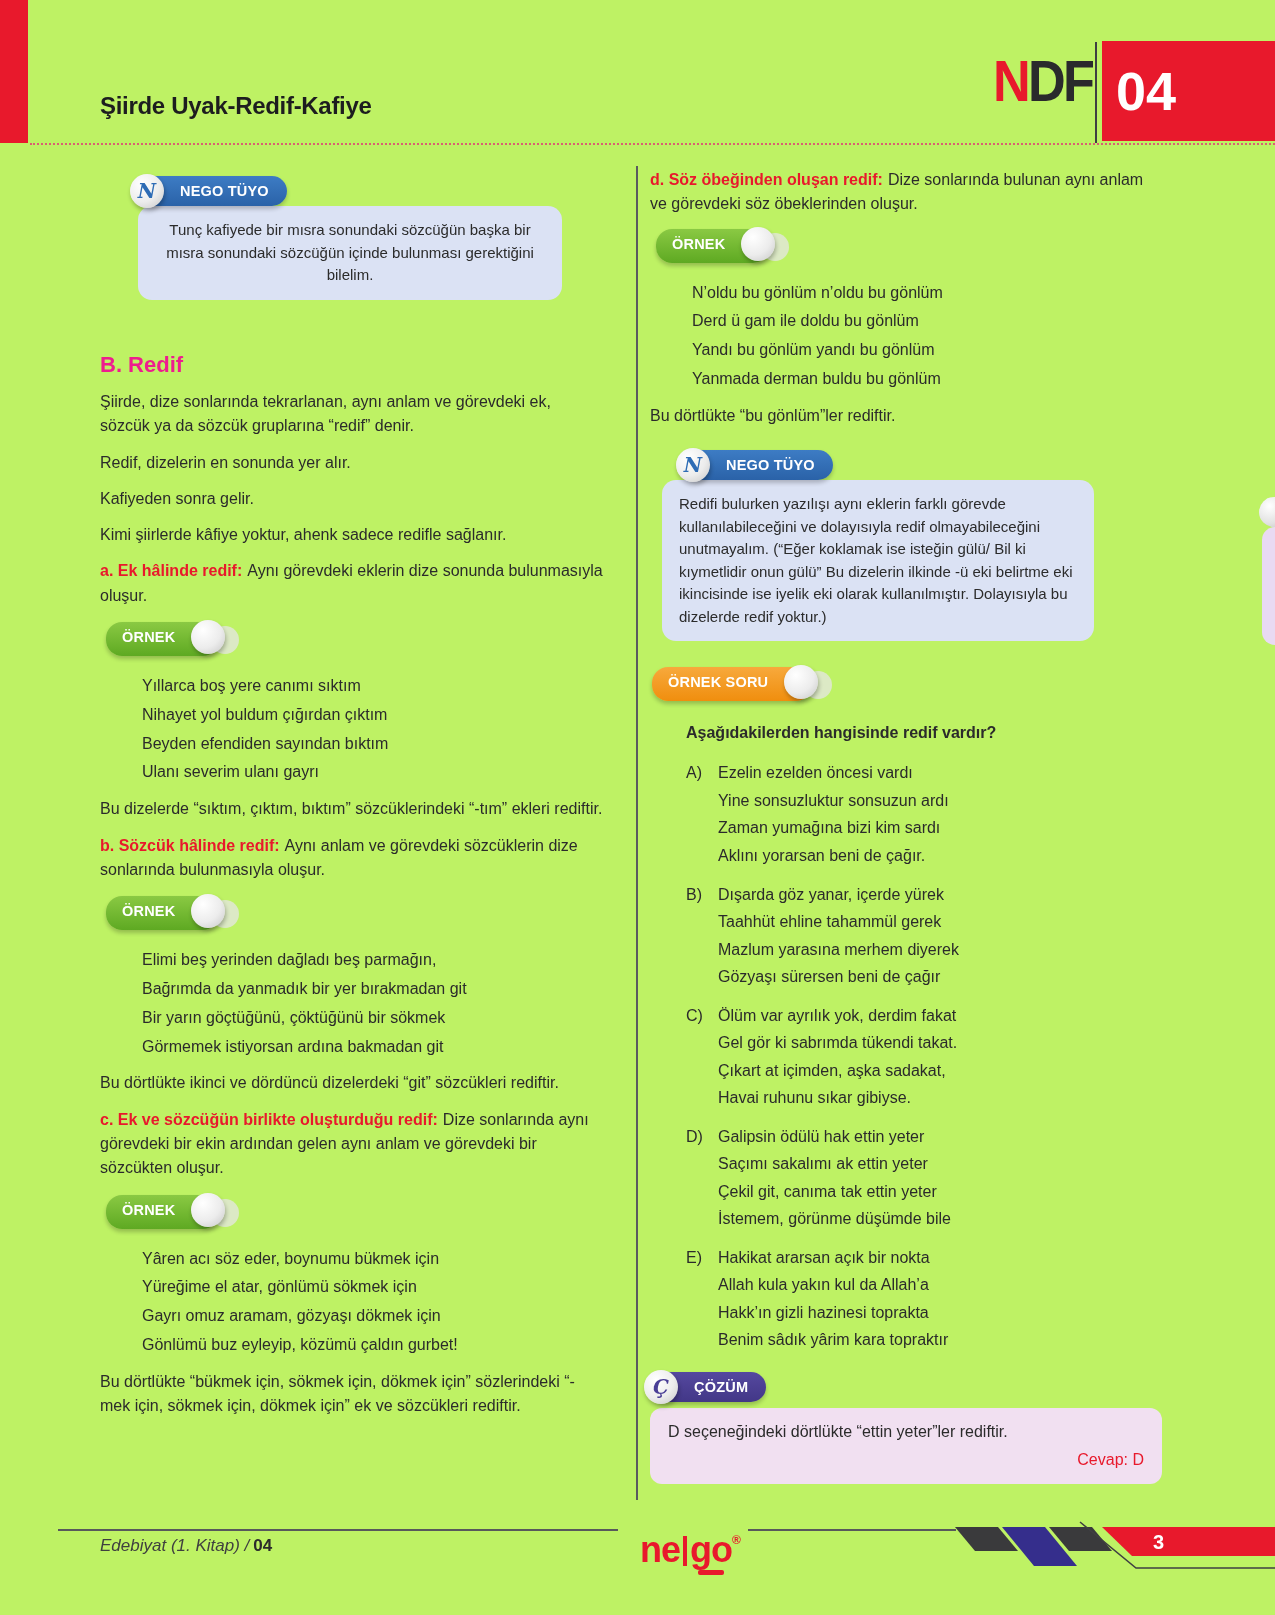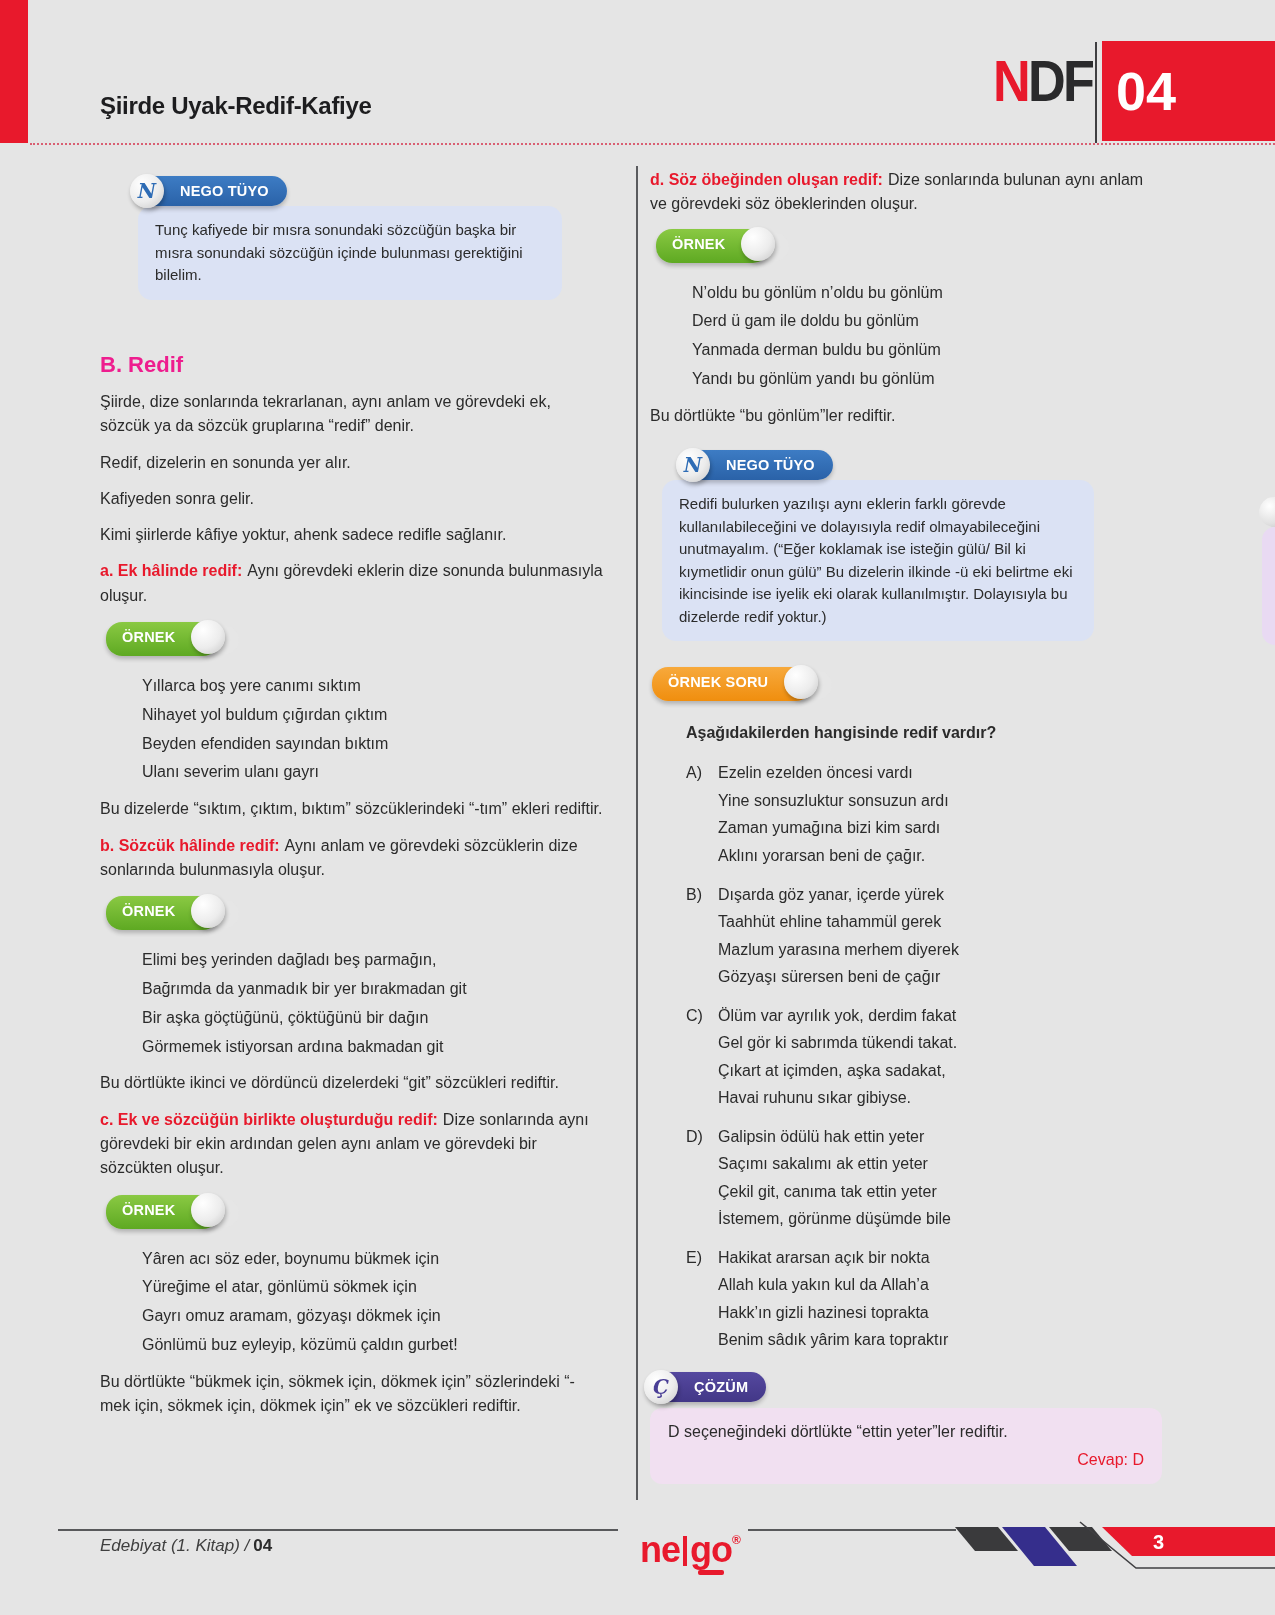--- a/index.html
+++ b/index.html
@@ -1,16 +1,16 @@
 <!DOCTYPE html>
 <html><head>
 <meta charset="utf-8">
 <style>
   html,body{margin:0;padding:0;background:#ffffff;}
-  .page{position:relative;width:1275px;height:1615px;background:#e5e5e5;overflow:hidden;
+  .page{position:relative;width:1275px;height:1615px;background:#bef264;overflow:hidden;
         font-family:"Liberation Sans",sans-serif;color:#2b2b2b;}
 
   
   .red-bar{position:absolute;left:0;top:0;width:28px;height:143px;background:#e8192c;}
   .page-title{position:absolute;left:100px;top:92px;font-size:24px;font-weight:bold;color:#1d1d1f;letter-spacing:-.3px;}
   .header-rule{position:absolute;left:30px;top:143px;width:1245px;border-top:2px dotted #d95f72;}
   .ndf-logo{position:absolute;right:183px;top:52px;font-size:58px;font-weight:bold;line-height:1;
             letter-spacing:-3px;transform:scaleX(.9);transform-origin:right center;}
   .ndf-n{color:#e8192c;} .ndf-df{color:#2a2a2c;}
   .ndf-vline{position:absolute;left:1095px;top:42px;width:2px;height:101px;background:#3f3f42;}
@@ -41,21 +41,21 @@
   .badge.knob-right{padding:0 44px 4px 16px;} .badge.knob-right .knob{right:-6px;}
   .badge.knob-left{padding:0 18px 0 42px;}  .badge.knob-left .knob{left:-8px;}
   .badge.green{background:linear-gradient(180deg,#8ac943 0%,#5ea922 100%);}
   .badge.blue{background:linear-gradient(180deg,#3d7cc4 0%,#2a62a8 100%);} .badge.blue .knob{color:#2e6cb5;}
   .badge.orange{background:linear-gradient(180deg,#f7a93c 0%,#f08e0e 100%);}
   .badge.purple{background:linear-gradient(180deg,#55489f 0%,#423787 100%);} .badge.purple .knob{color:#4a3f96;}
   .badge-row{display:block;}
 
   
   .tip-box{background:#dbe2f4;border-radius:14px;padding:13px 17px;font-size:15px;line-height:1.5;box-sizing:border-box;}
-  .tip-box-left{width:424px;margin:0 0 0 38px;}
+  .tip-box-left{width:424px;margin:0 0 0 38px;text-align:center;}
   .tip-box-right{width:432px;margin:0 0 0 12px;}
   .solution-box{background:#f1e0f1;border-radius:12px;padding:12px 18px;width:512px;box-sizing:border-box;margin-top:6px;}
   .answer{text-align:right;color:#e8192c;margin-top:4px;}
 
   
   .question-title{font-weight:bold;margin:20px 0 14px 36px;}
   .option{display:flex;margin:0 0 11px 36px;}
   .opt-letter{width:32px;flex:none;line-height:1.72;}
   .opt-lines{line-height:1.72;}
 
@@ -128,21 +128,21 @@
     <div class="badge-row" style="margin:14px 0 0 6px;">
       <span class="badge green knob-right">
         <span>ÖRNEK</span>
         <span class="knob-ghost"></span>
         <span class="knob"></span>
       </span>
     </div>
     <div class="poem">
       <div>Elimi beş yerinden dağladı beş parmağın,</div>
       <div>Bağrımda da yanmadık bir yer bırakmadan git</div>
-      <div>Bir aşka göçtüğünü, çöktüğünü bir dağın</div>
+      <div>Bir yarın göçtüğünü, çöktüğünü bir sökmek</div>
       <div>Görmemek istiyorsan ardına bakmadan git</div>
     </div>
     <p class="note">Bu dörtlükte ikinci ve dördüncü dizelerdeki “git” sözcükleri rediftir.</p>
 
     <p class="body"><span class="red-label">c. Ek ve sözcüğün birlikte oluşturduğu redif:</span><span>Dize sonlarında aynı görevdeki bir ekin ardından gelen aynı anlam ve görevdeki bir sözcükten oluşur.</span></p>
 
     <div class="badge-row" style="margin:14px 0 0 6px;">
       <span class="badge green knob-right">
         <span>ÖRNEK</span>
         <span class="knob-ghost"></span>
@@ -167,22 +167,22 @@
     <div class="badge-row" style="margin:12px 0 0 6px;">
       <span class="badge green knob-right">
         <span>ÖRNEK</span>
         <span class="knob-ghost"></span>
         <span class="knob"></span>
       </span>
     </div>
     <div class="poem">
       <div>N’oldu bu gönlüm n’oldu bu gönlüm</div>
       <div>Derd ü gam ile doldu bu gönlüm</div>
+      <div>Yandı bu gönlüm yandı bu gönlüm</div>
       <div>Yanmada derman buldu bu gönlüm</div>
-      <div>Yandı bu gönlüm yandı bu gönlüm</div>
     </div>
     <p class="note">Bu dörtlükte “bu gönlüm”ler rediftir.</p>
 
     <div class="badge-row" style="margin:22px 0 0 34px;">
       <span class="badge blue knob-left">
         <span class="knob">N</span>
         <span>NEGO TÜYO</span>
       </span>
     </div>
     <div class="tip-box tip-box-right">

